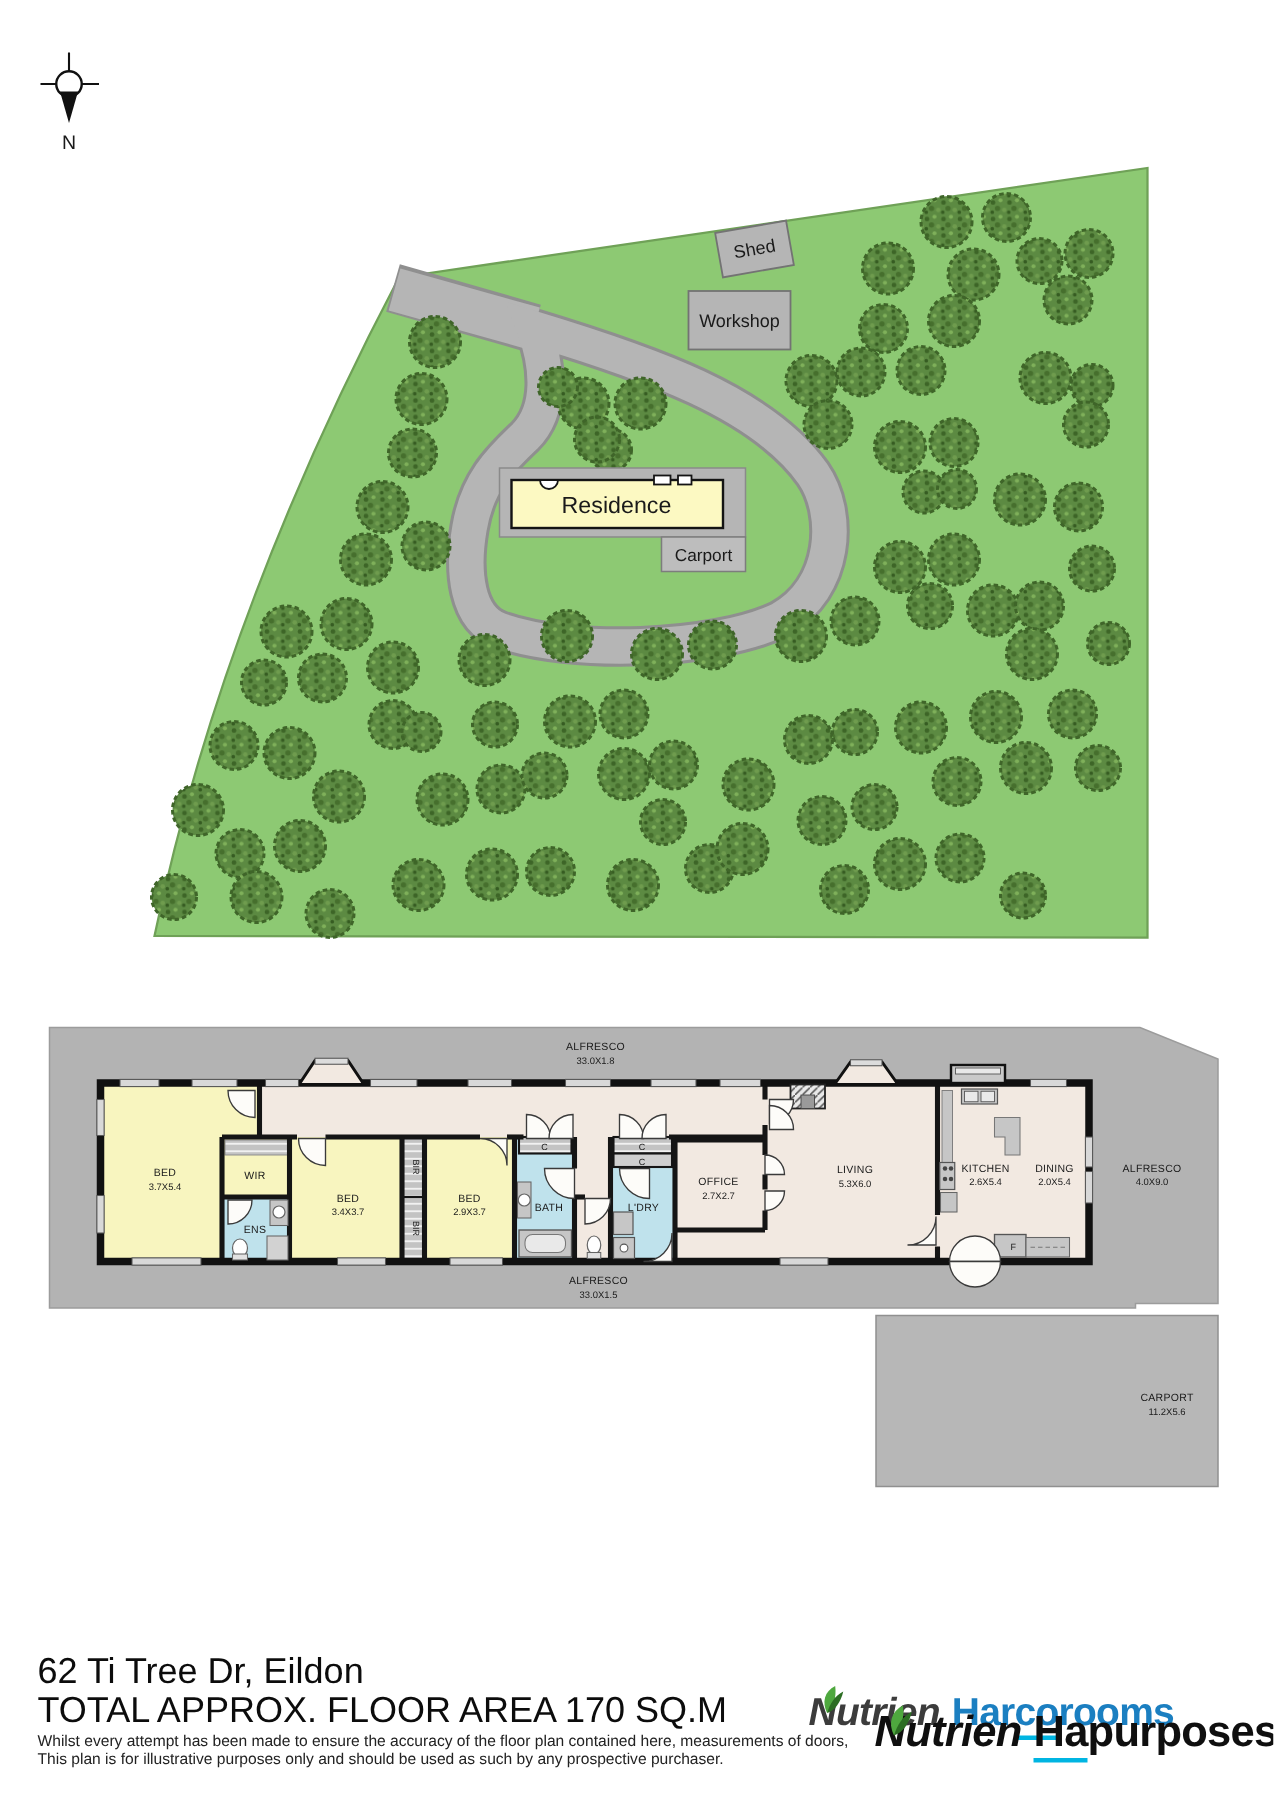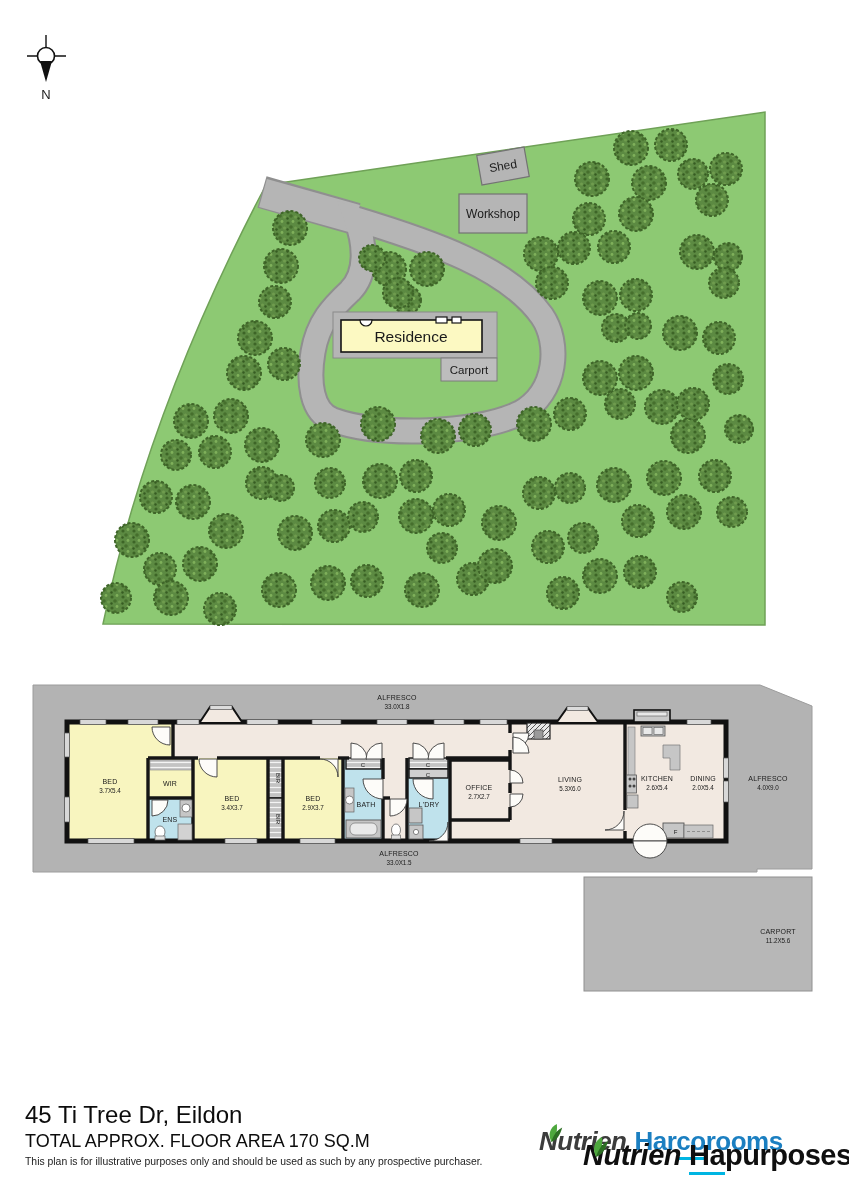--- a/index.html
+++ b/index.html
@@ -9,21 +9,21 @@
   svg text{font-family:"Liberation Sans", sans-serif;fill:#1a1a1a;}
   .t-room{font-size:7px;letter-spacing:.2px;}
   .t-dim{font-size:6.3px;}
   .t-small{font-size:6px;}
   .t-site{font-size:12px;}
   .t-res{font-size:15.5px;}
   .t-carport{font-size:11.5px;}
   .t-n{font-size:13px;}
   .footer{position:absolute;left:25px;top:1102px;width:800px;color:#111;}
   .addr{font-size:24px;line-height:26px;color:#0c0c0c;}
-  .area{font-size:18px;line-height:22px;margin-top:2px;color:#0c0c0c;}
+  .area{font-size:24px;line-height:22px;margin-top:2px;color:#0c0c0c;}
   .disc{font-size:10.4px;line-height:11.6px;margin-top:4px;color:#222;}
   .logo{position:absolute;white-space:nowrap;font-weight:bold;}
   .logo .nut{font-style:italic;letter-spacing:-.5px;}
   .logo .har{margin-left:8px;letter-spacing:-.5px;}
   .logo-back{left:546px;top:1126px;font-size:26px;}
   .logo-back .nut{color:#3c3c3c;}
   .logo-back .har{color:#1b7fc1;}
   .logo-front{left:590px;top:1139px;font-size:29px;}
   .logo-front .nut,.logo-front .har{color:#0f0f0f;}
   .ul-cyan{border-bottom:3px solid #00b5e2;padding-bottom:1px;}
@@ -369,23 +369,24 @@
       <text class="t-small" x="428" y="766.5" text-anchor="middle">C</text>
       <text class="t-small" x="428" y="776.5" text-anchor="middle">C</text>
       <text class="t-small" x="675.5" y="833.5" text-anchor="middle">F</text>
       <text class="t-small" transform="rotate(90 277.5 778)" x="277.5" y="780" text-anchor="middle">BIR</text>
       <text class="t-small" transform="rotate(90 277.5 819)" x="277.5" y="821" text-anchor="middle">BIR</text>
     </g>
   </g>
 </svg>
 
 <div class="footer">
-  <div class="addr">45 Ti Tree Dr, Eildon</div>
+  <div class="addr">62 Ti Tree Dr, Eildon</div>
   <div class="area">TOTAL APPROX. FLOOR AREA 170 SQ.M</div>
   <div class="disc">
+    <div>Whilst every attempt has been made to ensure the accuracy of the floor plan contained here, measurements of doors,</div>
     <div>This plan is for illustrative purposes only and should be used as such by any prospective purchaser.</div>
   </div>
 </div>
 
 <div class="logo logo-back">
   <span class="leaf"><svg width="18" height="22" viewBox="0 0 20 24">
           <path d="M6 22 C2 14 4 6 12 2 C13 10 11 18 6 22Z" fill="#4ea83e"></path>
           <path d="M6 22 C8 15 12 9 18 6 C16 14 12 20 6 22Z" fill="#2c6e23"></path>
         </svg></span><span class="nut">Nutrien</span><span class="har"><span>Har</span><span class="ul-cyan">co</span><span>rooms</span></span>
 </div>

